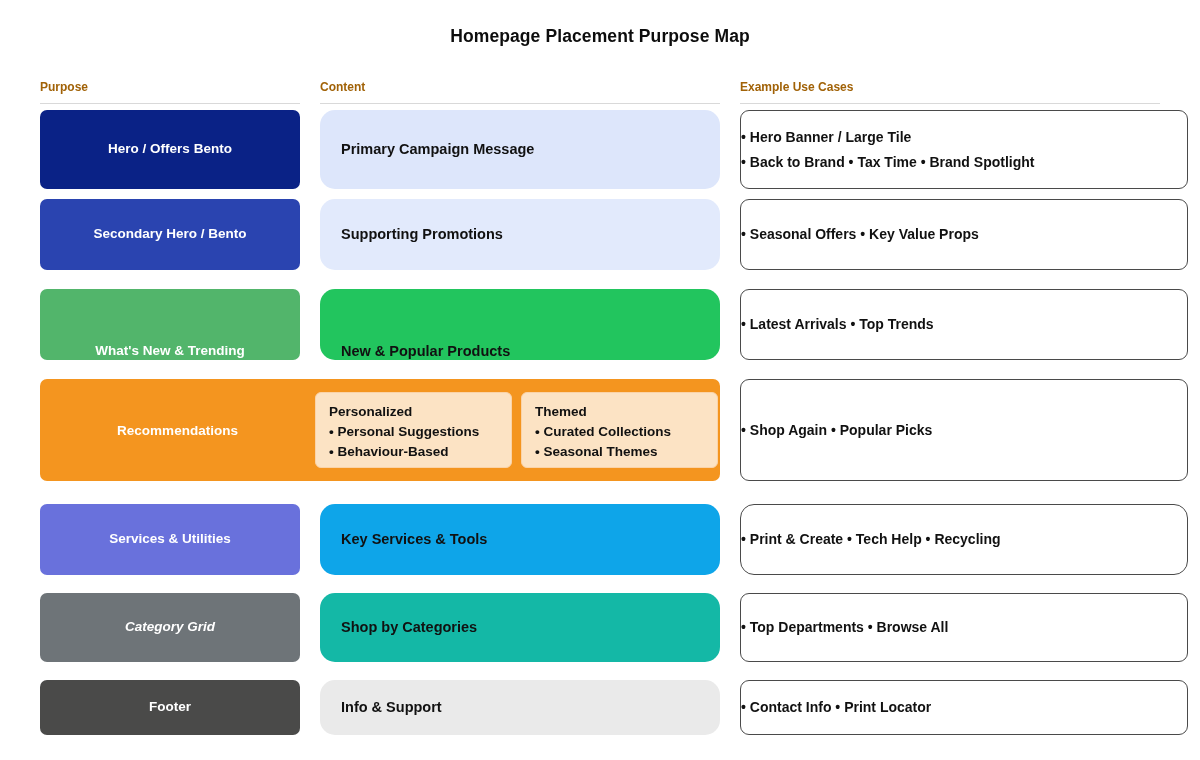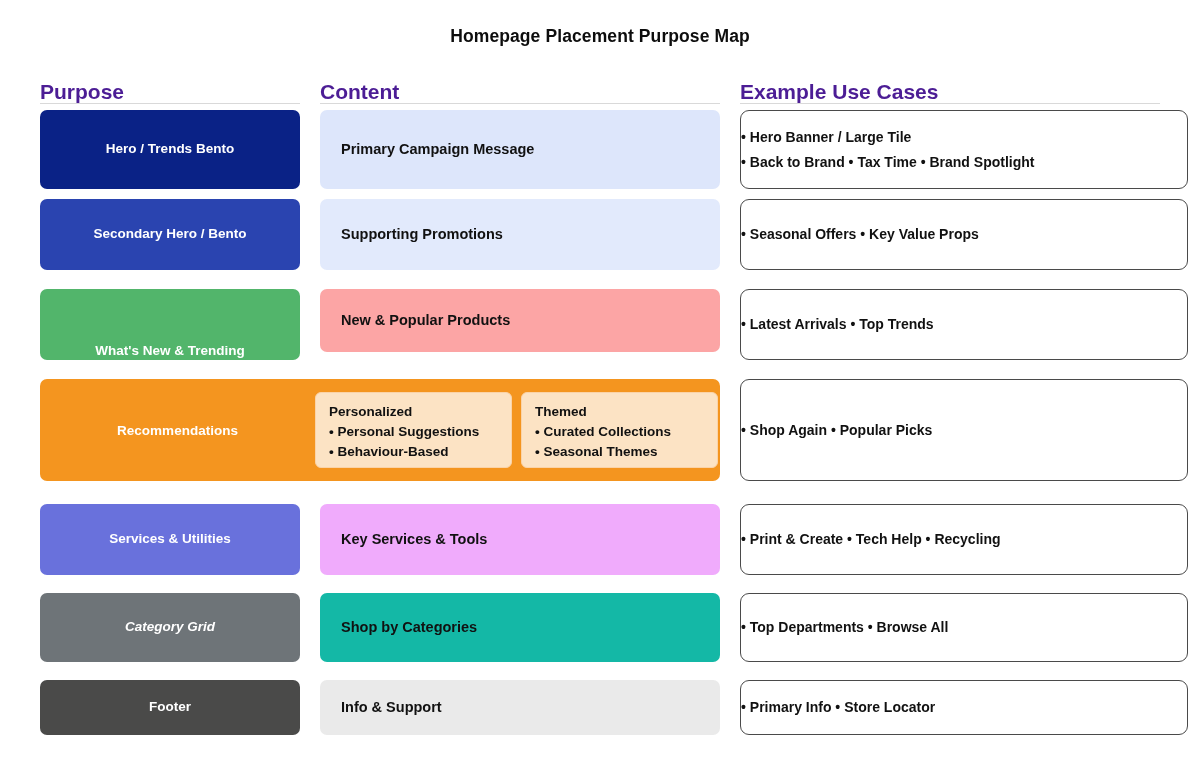--- a/index.html
+++ b/index.html
@@ -24,23 +24,23 @@
     text-align: center;
     font-size: 17.5px;
     font-weight: bold;
     color: #0d0d0d;
     letter-spacing: 0.1px;
   }
 
   
   .col-header {
     position: absolute;
-    font-size: 21px;
-    font-weight: bold;
-    color: #4c1d95;
+    font-size: 12px;
+    font-weight: bold;
+    color: #a16207;
     top: 80px;
   }
   .hdr-purpose { left: 40px; }
   .hdr-content { left: 320px; }
   .hdr-usecases { left: 740px; }
 
   .hdr-rule {
     position: absolute;
     top: 103px;
     height: 1px;
@@ -72,21 +72,21 @@
     font-weight: bold;
     color: #ffffff;
     text-align: center;
     line-height: 1.25;
   }
 
   .content-box {
     position: absolute;
     left: 320px;
     width: 400px;
-    border-radius: 7px;
+    border-radius: 15px;
     display: flex;
     align-items: center;
     box-sizing: border-box;
     padding-left: 21px;
   }
   .content-label {
     font-size: 14.5px;
     font-weight: bold;
     color: #111111;
     line-height: 1.25;
@@ -165,21 +165,21 @@
 <div class="col-header hdr-purpose">Purpose</div>
 <div class="col-header hdr-content">Content</div>
 <div class="col-header hdr-usecases">Example Use Cases</div>
 
 <div class="hdr-rule rule-purpose" style="background: rgb(217, 217, 217);"></div>
 <div class="hdr-rule rule-content" style="background: rgb(217, 217, 217);"></div>
 <div class="hdr-rule rule-usecases" style="background: rgb(217, 217, 217);"></div>
 
 <div class="row">
   <div class="purpose-box" style="top: 110px; height: 79px; background: rgb(10, 34, 134);">
-    <span class="purpose-label">Hero / Trends Bento</span>
+    <span class="purpose-label">Hero / Offers Bento</span>
   </div>
   <div class="content-box" style="top: 110px; height: 79px; background: rgb(221, 230, 251);">
     <span class="content-label">Primary Campaign Message</span>
   </div>
   <div class="usecase-box" style="top: 110px; height: 79px; border-color: rgb(74, 74, 74);">
     <span class="usecase-line">• Hero Banner / Large Tile</span>
     <span class="usecase-line">• Back to Brand • Tax Time • Brand Spotlight</span>
   </div>
 </div>
 
@@ -192,21 +192,21 @@
   </div>
   <div class="usecase-box" style="top: 199px; height: 71px; border-color: rgb(74, 74, 74);">
     <span class="usecase-line">• Seasonal Offers • Key Value Props</span>
   </div>
 </div>
 
 <div class="row">
   <div class="purpose-box" style="top: 289px; height: 71px; background: rgb(82, 181, 107); align-items: flex-end;">
     <span class="purpose-label">What's New &amp; Trending</span>
   </div>
-  <div class="content-box" style="top: 289px; height: 63px; background: #fca5a5;">
+  <div class="content-box" style="top: 289px; height: 71px; background: #22c55e; align-items: flex-end;">
     <span class="content-label">New &amp; Popular Products</span>
   </div>
   <div class="usecase-box" style="top: 289px; height: 71px; border-color: rgb(74, 74, 74);">
     <span class="usecase-line">• Latest Arrivals • Top Trends</span>
   </div>
 </div>
 
 <div class="row">
   <div class="rec-bar" style="top: 379px; height: 102px; background: rgb(244, 149, 31);">
     <div class="rec-label">Recommendations</div>
@@ -223,24 +223,24 @@
   </div>
   <div class="usecase-box" style="top: 379px; height: 102px; border-color: rgb(74, 74, 74);">
     <span class="usecase-line">• Shop Again • Popular Picks</span>
   </div>
 </div>
 
 <div class="row">
   <div class="purpose-box" style="top: 504px; height: 71px; background: rgb(105, 113, 220);">
     <span class="purpose-label">Services &amp; Utilities</span>
   </div>
-  <div class="content-box" style="top: 504px; height: 71px; background: #f0abfc;">
+  <div class="content-box" style="top: 504px; height: 71px; background: #0ea5e9;">
     <span class="content-label">Key Services &amp; Tools</span>
   </div>
-  <div class="usecase-box" style="top: 504px; height: 71px; border-color: rgb(74, 74, 74);">
+  <div class="usecase-box" style="top: 504px; height: 71px; border-color: rgb(74, 74, 74); border-radius: 14px;">
     <span class="usecase-line">• Print &amp; Create • Tech Help • Recycling</span>
   </div>
 </div>
 
 <div class="row">
   <div class="purpose-box" style="top: 593px; height: 69px; background: rgb(110, 116, 120); font-style: italic;">
     <span class="purpose-label">Category Grid</span>
   </div>
   <div class="content-box" style="top: 593px; height: 69px; background: #14b8a6;">
     <span class="content-label">Shop by Categories</span>
@@ -251,15 +251,15 @@
 </div>
 
 <div class="row">
   <div class="purpose-box" style="top: 680px; height: 55px; background: rgb(74, 74, 73);">
     <span class="purpose-label">Footer</span>
   </div>
   <div class="content-box" style="top: 680px; height: 55px; background: rgb(234, 234, 234);">
     <span class="content-label">Info &amp; Support</span>
   </div>
   <div class="usecase-box" style="top: 680px; height: 55px; border-color: rgb(74, 74, 74);">
-    <span class="usecase-line">• Primary Info • Store Locator</span>
+    <span class="usecase-line">• Contact Info • Print Locator</span>
   </div>
 </div>
 
 </body></html>

